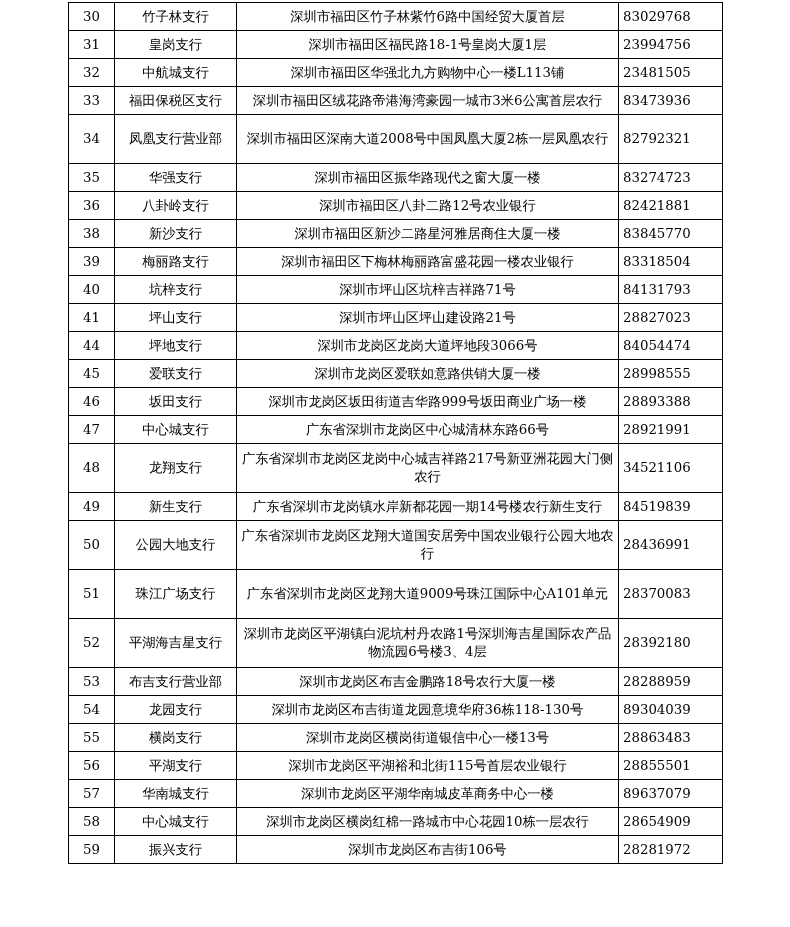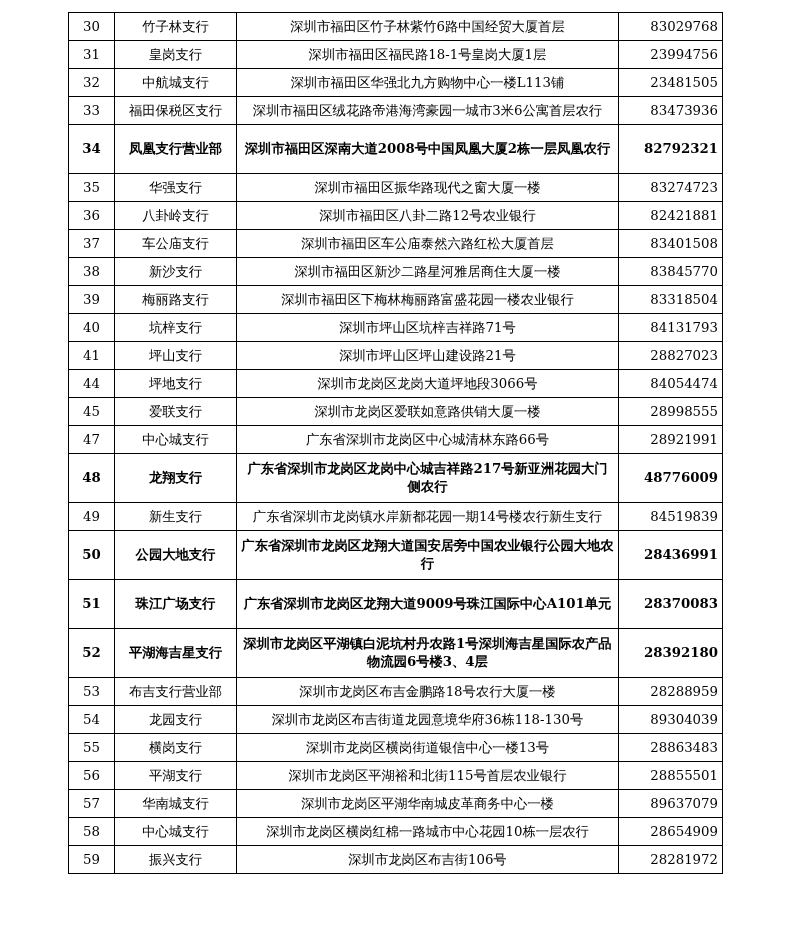--- a/index.html
+++ b/index.html
@@ -11,21 +11,21 @@
     width: 790px;
     height: 927px;
     font-family: "DejaVu Sans", "Liberation Sans", sans-serif;
     color: #000000;
   }
   .page {
     position: relative;
     width: 790px;
     height: 888px;
     box-sizing: border-box;
-    padding: 12px 68px 0 68px;
+    padding: 2px 68px 0 68px;
   }
   table.branch-table {
     width: 654px;
     border-collapse: collapse;
     table-layout: fixed;
   }
   table.branch-table td {
     border: 1px solid #000000;
     font-size: 13.3px;
     line-height: 1.33;
@@ -44,25 +44,25 @@
   }
   td.name {
     text-align: center;
     white-space: nowrap;
   }
   td.addr {
     text-align: center;
     padding-left: 5px;
   }
   td.phone {
-    text-align: right;
+    text-align: left;
     font-family: "DejaVu Serif", "Liberation Serif", serif;
   }
   tr.r1 td { height: 23px; }
-  tr.r2 td { height: 44px; font-weight: bold; }
+  tr.r2 td { height: 44px; }
 </style>
 </head>
 <body>
 
 <div class="page">
   <table class="branch-table">
     <colgroup>
       <col class="c-no">
       <col class="c-name">
       <col class="c-addr">
@@ -105,26 +105,20 @@
           <td class="addr">深圳市福田区振华路现代之窗大厦一楼</td>
           <td class="phone">83274723</td>
         </tr>
         <tr class="r1">
           <td class="no">36</td>
           <td class="name">八卦岭支行</td>
           <td class="addr">深圳市福田区八卦二路12号农业银行</td>
           <td class="phone">82421881</td>
         </tr>
         <tr class="r1">
-          <td class="no">37</td>
-          <td class="name">车公庙支行</td>
-          <td class="addr">深圳市福田区车公庙泰然六路红松大厦首层</td>
-          <td class="phone">83401508</td>
-        </tr>
-        <tr class="r1">
           <td class="no">38</td>
           <td class="name">新沙支行</td>
           <td class="addr">深圳市福田区新沙二路星河雅居商住大厦一楼</td>
           <td class="phone">83845770</td>
         </tr>
         <tr class="r1">
           <td class="no">39</td>
           <td class="name">梅丽路支行</td>
           <td class="addr">深圳市福田区下梅林梅丽路富盛花园一楼农业银行</td>
           <td class="phone">83318504</td>
@@ -147,30 +141,36 @@
           <td class="addr">深圳市龙岗区龙岗大道坪地段3066号</td>
           <td class="phone">84054474</td>
         </tr>
         <tr class="r1">
           <td class="no">45</td>
           <td class="name">爱联支行</td>
           <td class="addr">深圳市龙岗区爱联如意路供销大厦一楼</td>
           <td class="phone">28998555</td>
         </tr>
         <tr class="r1">
+          <td class="no">46</td>
+          <td class="name">坂田支行</td>
+          <td class="addr">深圳市龙岗区坂田街道吉华路999号坂田商业广场一楼</td>
+          <td class="phone">28893388</td>
+        </tr>
+        <tr class="r1">
           <td class="no">47</td>
           <td class="name">中心城支行</td>
           <td class="addr">广东省深圳市龙岗区中心城清林东路66号</td>
           <td class="phone">28921991</td>
         </tr>
         <tr class="r2">
           <td class="no">48</td>
           <td class="name">龙翔支行</td>
           <td class="addr">广东省深圳市龙岗区龙岗中心城吉祥路217号新亚洲花园大门侧农行</td>
-          <td class="phone">48776009</td>
+          <td class="phone">34521106</td>
         </tr>
         <tr class="r1">
           <td class="no">49</td>
           <td class="name">新生支行</td>
           <td class="addr">广东省深圳市龙岗镇水岸新都花园一期14号楼农行新生支行</td>
           <td class="phone">84519839</td>
         </tr>
         <tr class="r2">
           <td class="no">50</td>
           <td class="name">公园大地支行</td>

